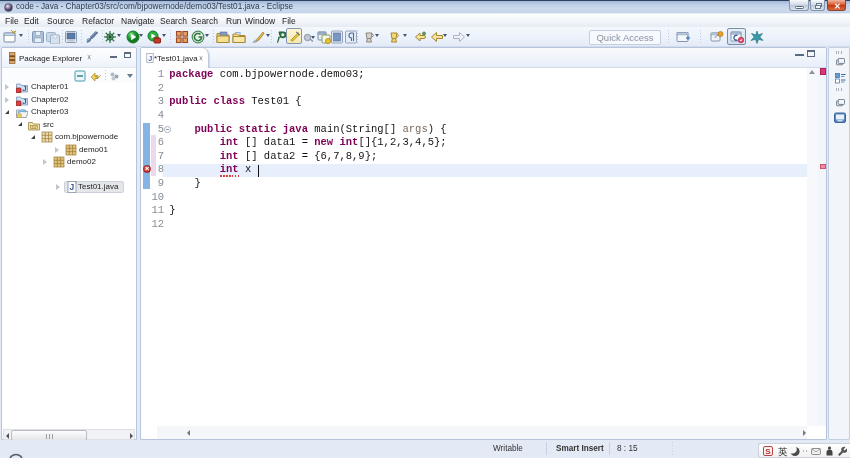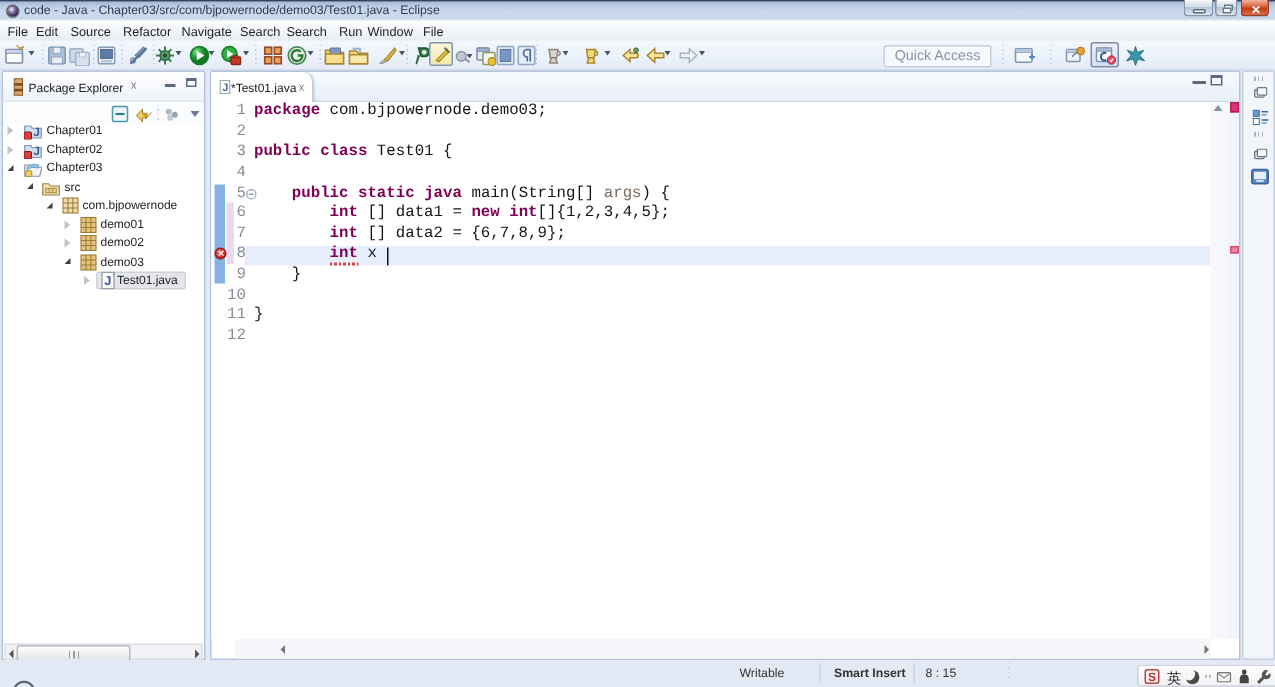--- a/index.html
+++ b/index.html
@@ -384,21 +384,21 @@
           <g stroke="#9a7a36" stroke-width="0.7">
             <rect x="1" y="1" width="10" height="10" fill="#eedcae"></rect>
             <line x1="1" y1="4.3" x2="11" y2="4.3"></line>
             <line x1="1" y1="7.6" x2="11" y2="7.6"></line>
             <line x1="4.3" y1="1" x2="4.3" y2="11"></line>
             <line x1="7.6" y1="1" x2="7.6" y2="11"></line>
           </g>
         </svg>
       <span class="lbl" style="left:53px">com.bjpowernode</span>
     </div>
-    <div class="trow" style="left:0; top:59px; width:126px;">
+    <div class="trow" style="left:12px; top:59px; width:126px;">
       <div class="ac" style="left:41px"></div>
       <svg class="tic" style="left:51px;" viewBox="0 0 12 12">
           <g stroke="#9a7a36" stroke-width="0.7">
             <rect x="1" y="1" width="10" height="10" fill="#e3c37c"></rect>
             <line x1="1" y1="4.3" x2="11" y2="4.3"></line>
             <line x1="1" y1="7.6" x2="11" y2="7.6"></line>
             <line x1="4.3" y1="1" x2="4.3" y2="11"></line>
             <line x1="7.6" y1="1" x2="7.6" y2="11"></line>
           </g>
         </svg>
@@ -409,33 +409,20 @@
       <svg class="tic" style="left:51px;" viewBox="0 0 12 12">
           <g stroke="#9a7a36" stroke-width="0.7">
             <rect x="1" y="1" width="10" height="10" fill="#e3c37c"></rect>
             <line x1="1" y1="4.3" x2="11" y2="4.3"></line>
             <line x1="1" y1="7.6" x2="11" y2="7.6"></line>
             <line x1="4.3" y1="1" x2="4.3" y2="11"></line>
             <line x1="7.6" y1="1" x2="7.6" y2="11"></line>
           </g>
         </svg>
       <span class="lbl" style="left:65px">demo02</span>
-    </div>
-    <div class="trow" style="left:0; top:84px; width:134px;">
-      <div class="ao" style="left:41px"></div>
-      <svg class="tic" style="left:51px;" viewBox="0 0 12 12">
-          <g stroke="#9a7a36" stroke-width="0.7">
-            <rect x="1" y="1" width="10" height="10" fill="#e3c37c"></rect>
-            <line x1="1" y1="4.3" x2="11" y2="4.3"></line>
-            <line x1="1" y1="7.6" x2="11" y2="7.6"></line>
-            <line x1="4.3" y1="1" x2="4.3" y2="11"></line>
-            <line x1="7.6" y1="1" x2="7.6" y2="11"></line>
-          </g>
-        </svg>
-      <span class="lbl" style="left:65px">demo03</span>
     </div>
     <div class="trow" style="left:0; top:96.5px; width:134px;">
       <div class="abs" style="left:62px; top:0; width:60px; height:12.5px; background:#e4e6ea; border:1px solid #cdd2da; border-radius:2px;"></div>
       <div class="ac" style="left:54px"></div>
       <svg class="tic" style="left:64px;" viewBox="0 0 12 12">
           <rect x="2" y="0.5" width="8" height="11" fill="#fdfdfd" stroke="#8a94a2" stroke-width="0.8"></rect>
           <path d="M10 0.5 l0 2" stroke="#8a94a2" stroke-width="0.8"></path>
           <text x="3.5" y="9" font-size="8.5" font-weight="bold" fill="#3a5a9a" font-family="Liberation Sans">J</text>
         </svg>
       <span class="lbl" style="left:76px">Test01.java</span>

